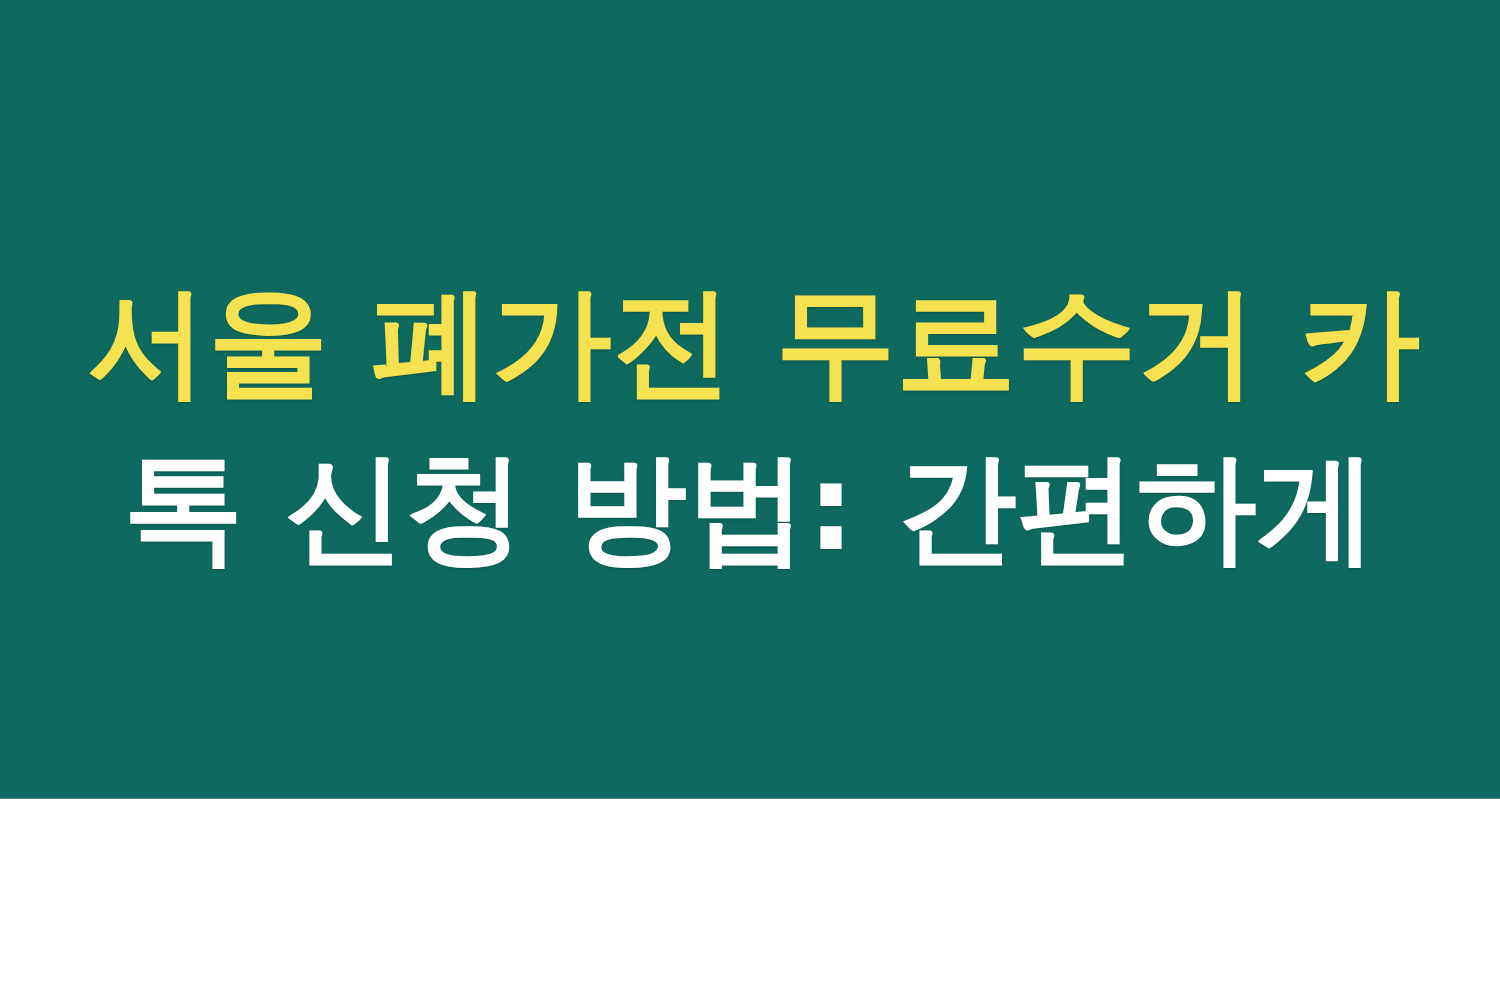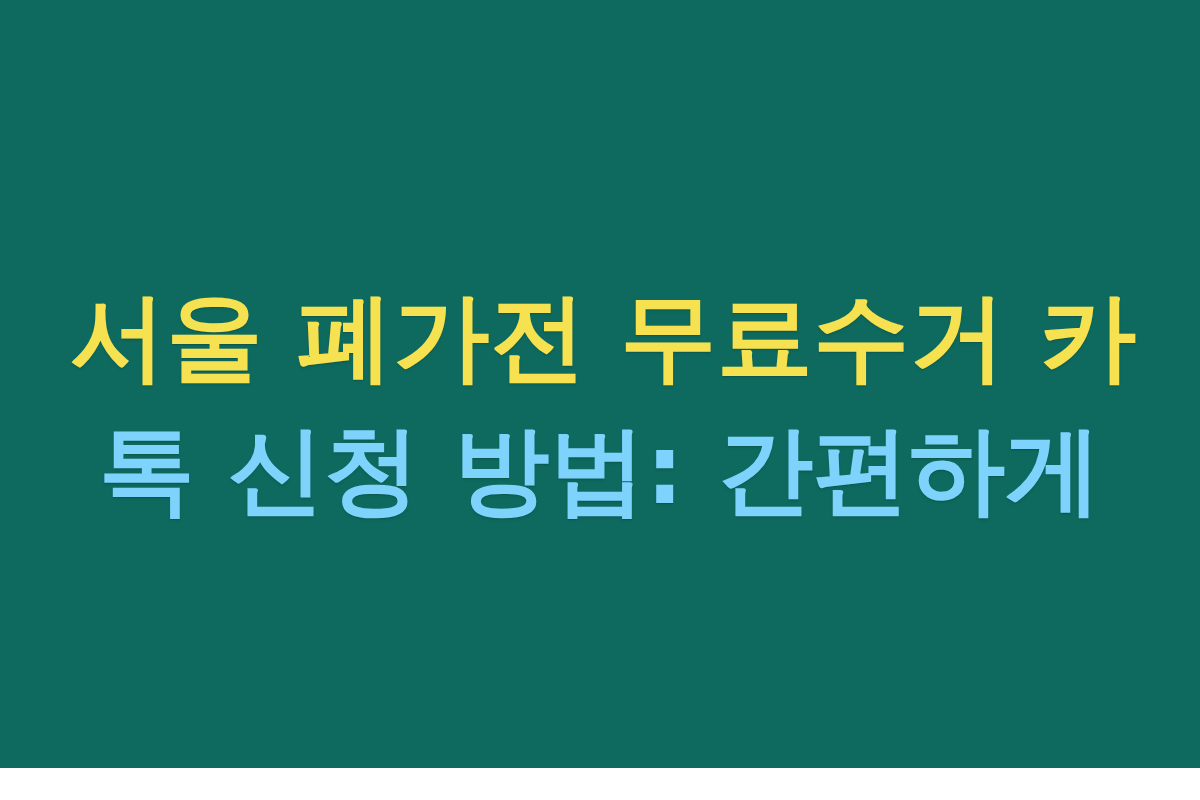--- a/index.html
+++ b/index.html
@@ -11,21 +11,21 @@
   body {
     width: 1200px;
     height: 800px;
     overflow: hidden;
     font-family: "DejaVu Sans", "Liberation Sans", sans-serif;
   }
 
   #thumbnail-canvas {
     position: relative;
     width: 1200px;
-    height: 768px;
+    height: 639px;
     background: #0E6A5E;
     display: flex;
     align-items: center;
     justify-content: center;
     box-sizing: border-box;
   }
 
   #headline-block {
     width: 1060px;
     text-align: center;
@@ -55,17 +55,17 @@
 </style>
 </head>
 <body>
 
 <div id="thumbnail-canvas" style="background: rgb(14, 106, 94);">
 
   <div id="headline-block">
 
     <span class="headline-line" style="color: rgb(246, 226, 80);">서울 폐가전 무료수거 카</span>
 
-    <span class="headline-line" style="color: #7dd3fc;">톡 신청 방법: 간편하게</span>
+    <span class="headline-line" style="color: #ffffff;">톡 신청 방법: 간편하게</span>
 
 
   </div>
 </div>
 
 </body></html>

